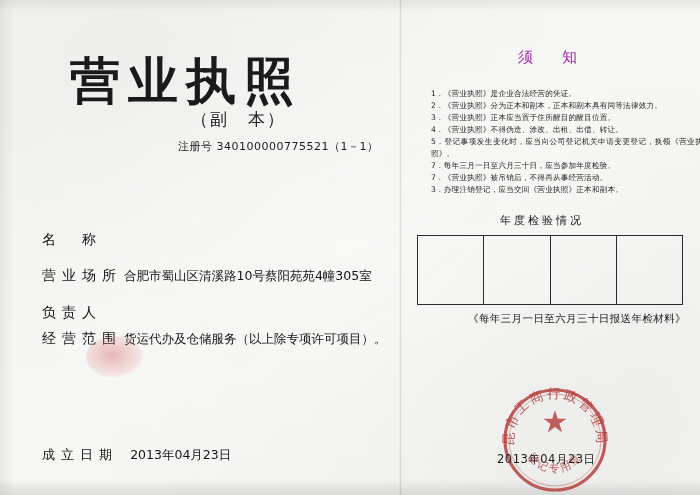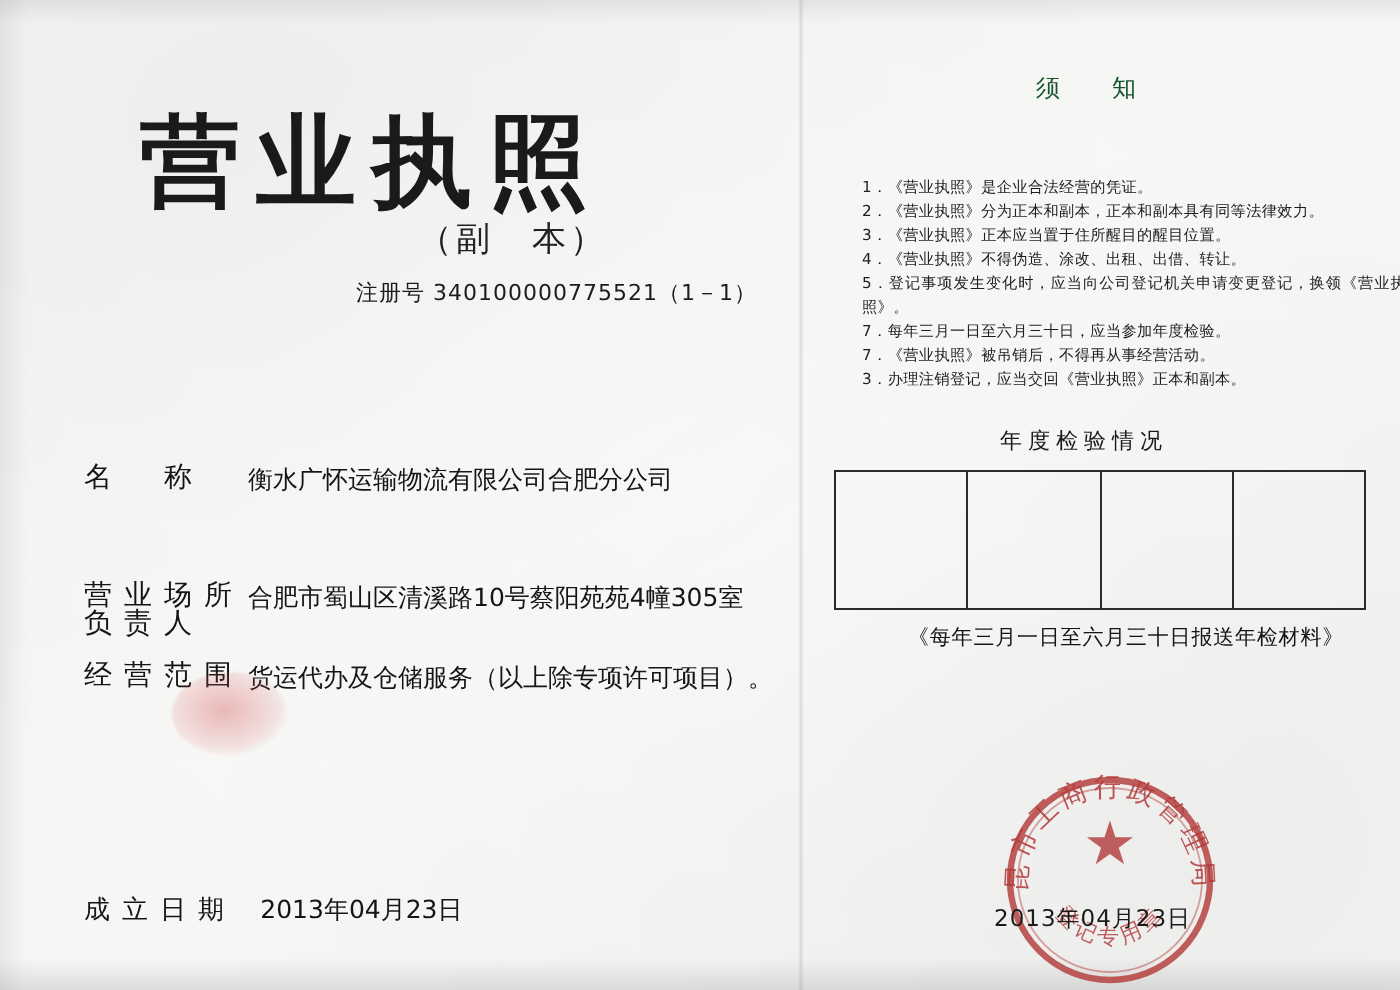--- a/index.html
+++ b/index.html
@@ -64,21 +64,21 @@
     left: 70px;
     top: 48px;
     font-family: "DejaVu Serif", serif;
     font-weight: bold;
     font-size: 50px;
     letter-spacing: 8px;
     color: #1a1a1a;
   }
   .lic-sub {
     position: absolute;
-    left: 209px;
+    left: 191px;
     top: 108px;
     font-family: "DejaVu Serif", serif;
     font-size: 17px;
     letter-spacing: 2px;
     color: #222;
   }
   .reg-line {
     position: absolute;
     left: 178px;
     top: 139px;
@@ -108,21 +108,21 @@
     white-space: nowrap;
   }
   .field .v {
     display: block;
     margin-left: 82px;
     font-size: 12.5px;
     line-height: 17px;
     word-break: break-all;
   }
   #f-name  { top: 231px; }
-  #f-addr  { top: 267px; margin-top: 23px; }
+  #f-addr  { top: 267px; }
   #f-rep   { top: 304px; }
   #f-scope { top: 330px; }
 
   .found-date {
     position: absolute;
     left: 42px;
     top: 446px;
     font-size: 13px;
     color: #151515;
     white-space: nowrap;
@@ -152,25 +152,25 @@
 
   
   .right {
     position: absolute;
     left: 400px; top: 0;
     width: 300px; height: 495px;
   }
   .notice-title {
     position: absolute;
     left: 118px;
-    top: 36px;
-    font-family: "DejaVu Serif", serif;
-    font-size: 12px;
+    top: 48px;
+    font-family: "DejaVu Serif", serif;
+    font-size: 15px;
     letter-spacing: 7px;
-    color: #14532d;
+    color: #a21caf;
   }
   .notice-list {
     position: absolute;
     left: 15px;
     top: 72px;
     width: 272px;
     margin: 16px;
     padding: 0;
     list-style: none;
   }
@@ -200,27 +200,27 @@
     border: 1px solid #2b2b2b;
     border-collapse: collapse;
   }
   .inspect-table td {
     border: 1px solid #2b2b2b;
     width: 25%;
     height: 66px;
   }
   .footnote {
     position: absolute;
-    left: 28px;
+    left: 16px;
     top: 312px;
     width: 270px;
     font-size: 10.5px;
     letter-spacing: 0.4px;
     color: #151515;
-    text-align: center;
+    text-align: right;
   }
 
   
   .seal {
     position: absolute;
     left: 497px;
     top: 382px;
     width: 116px;
     height: 116px;
     pointer-events: none;
@@ -254,21 +254,20 @@
     <div class="lic-title">营业执照</div>
     <div class="lic-sub">（副　本）</div>
 
     <div class="reg-line">
       <span class="lbl">注册号</span>
       <span class="val">340100000775521（1－1）</span>
     </div>
 
     <div class="field" id="f-name">
       <span class="k">名　称</span>
-      <span class="v">衡水广怀运输物流有限公司合肥分公司</span>
     </div>
 
     <div class="field" id="f-addr">
       <span class="k">营业场所</span>
       <span class="v">合肥市蜀山区清溪路10号蔡阳苑苑4幢305室</span>
     </div>
 
     <div class="field" id="f-rep">
       <span class="k">负责人</span>
     </div>

